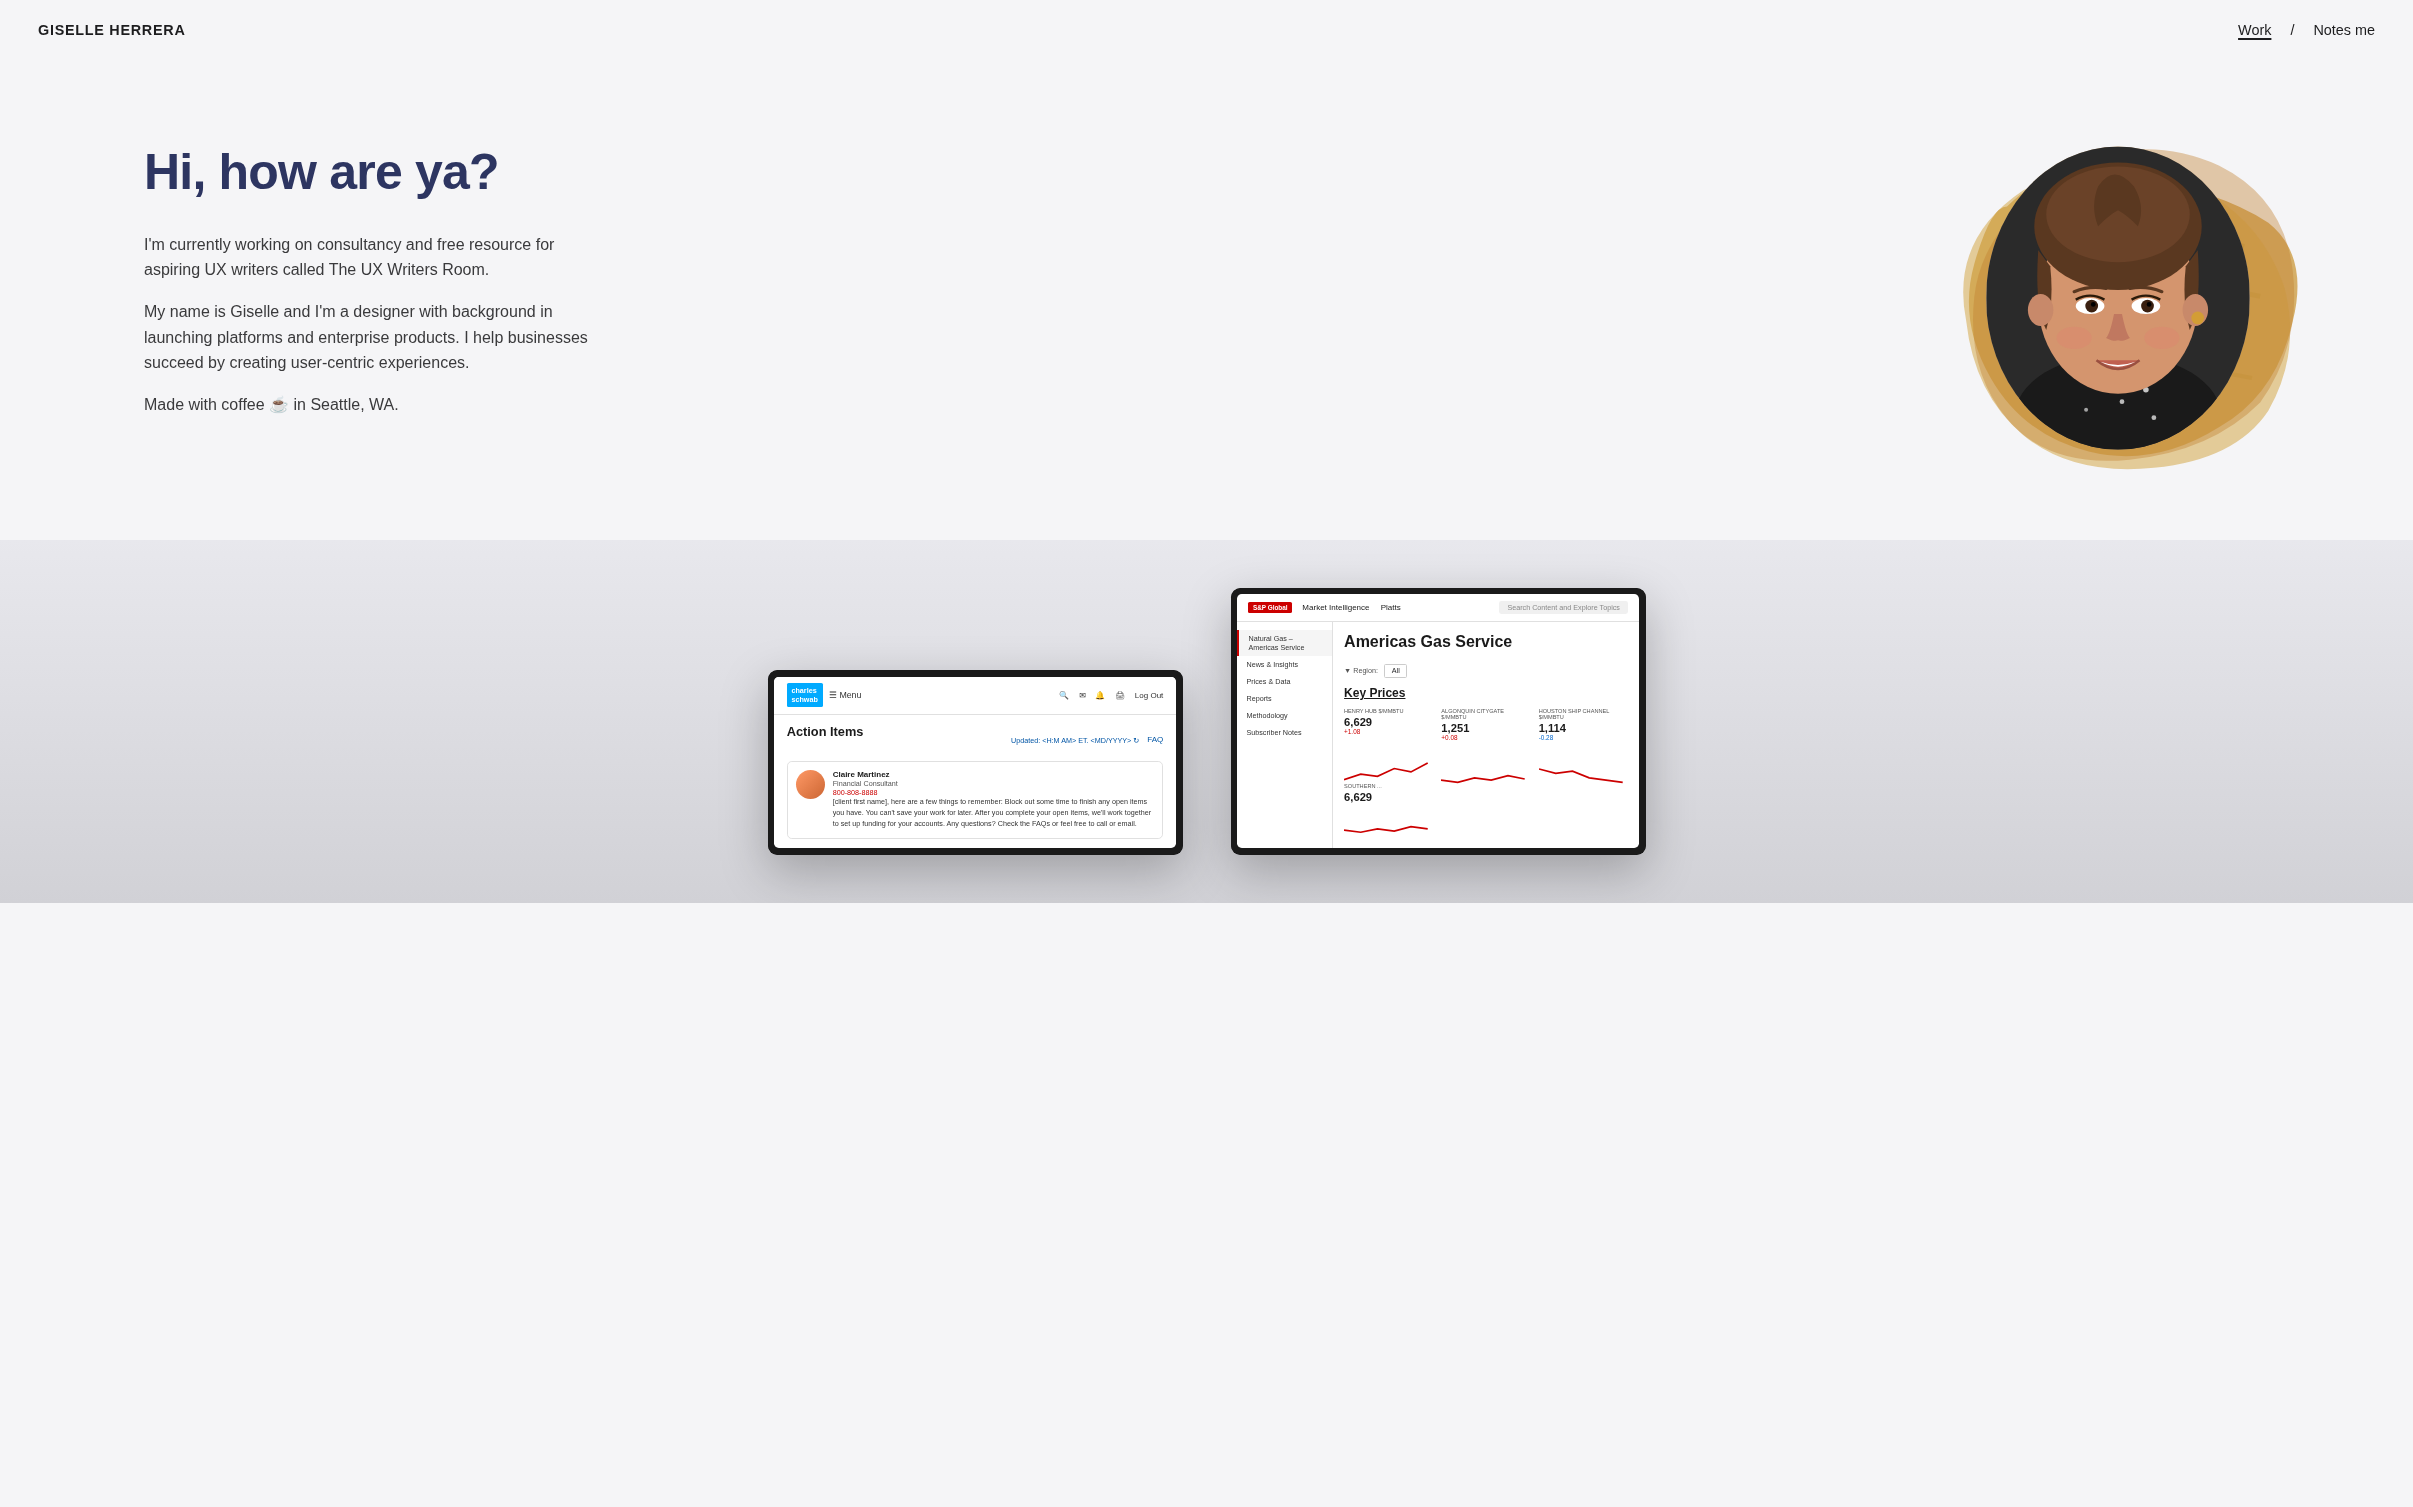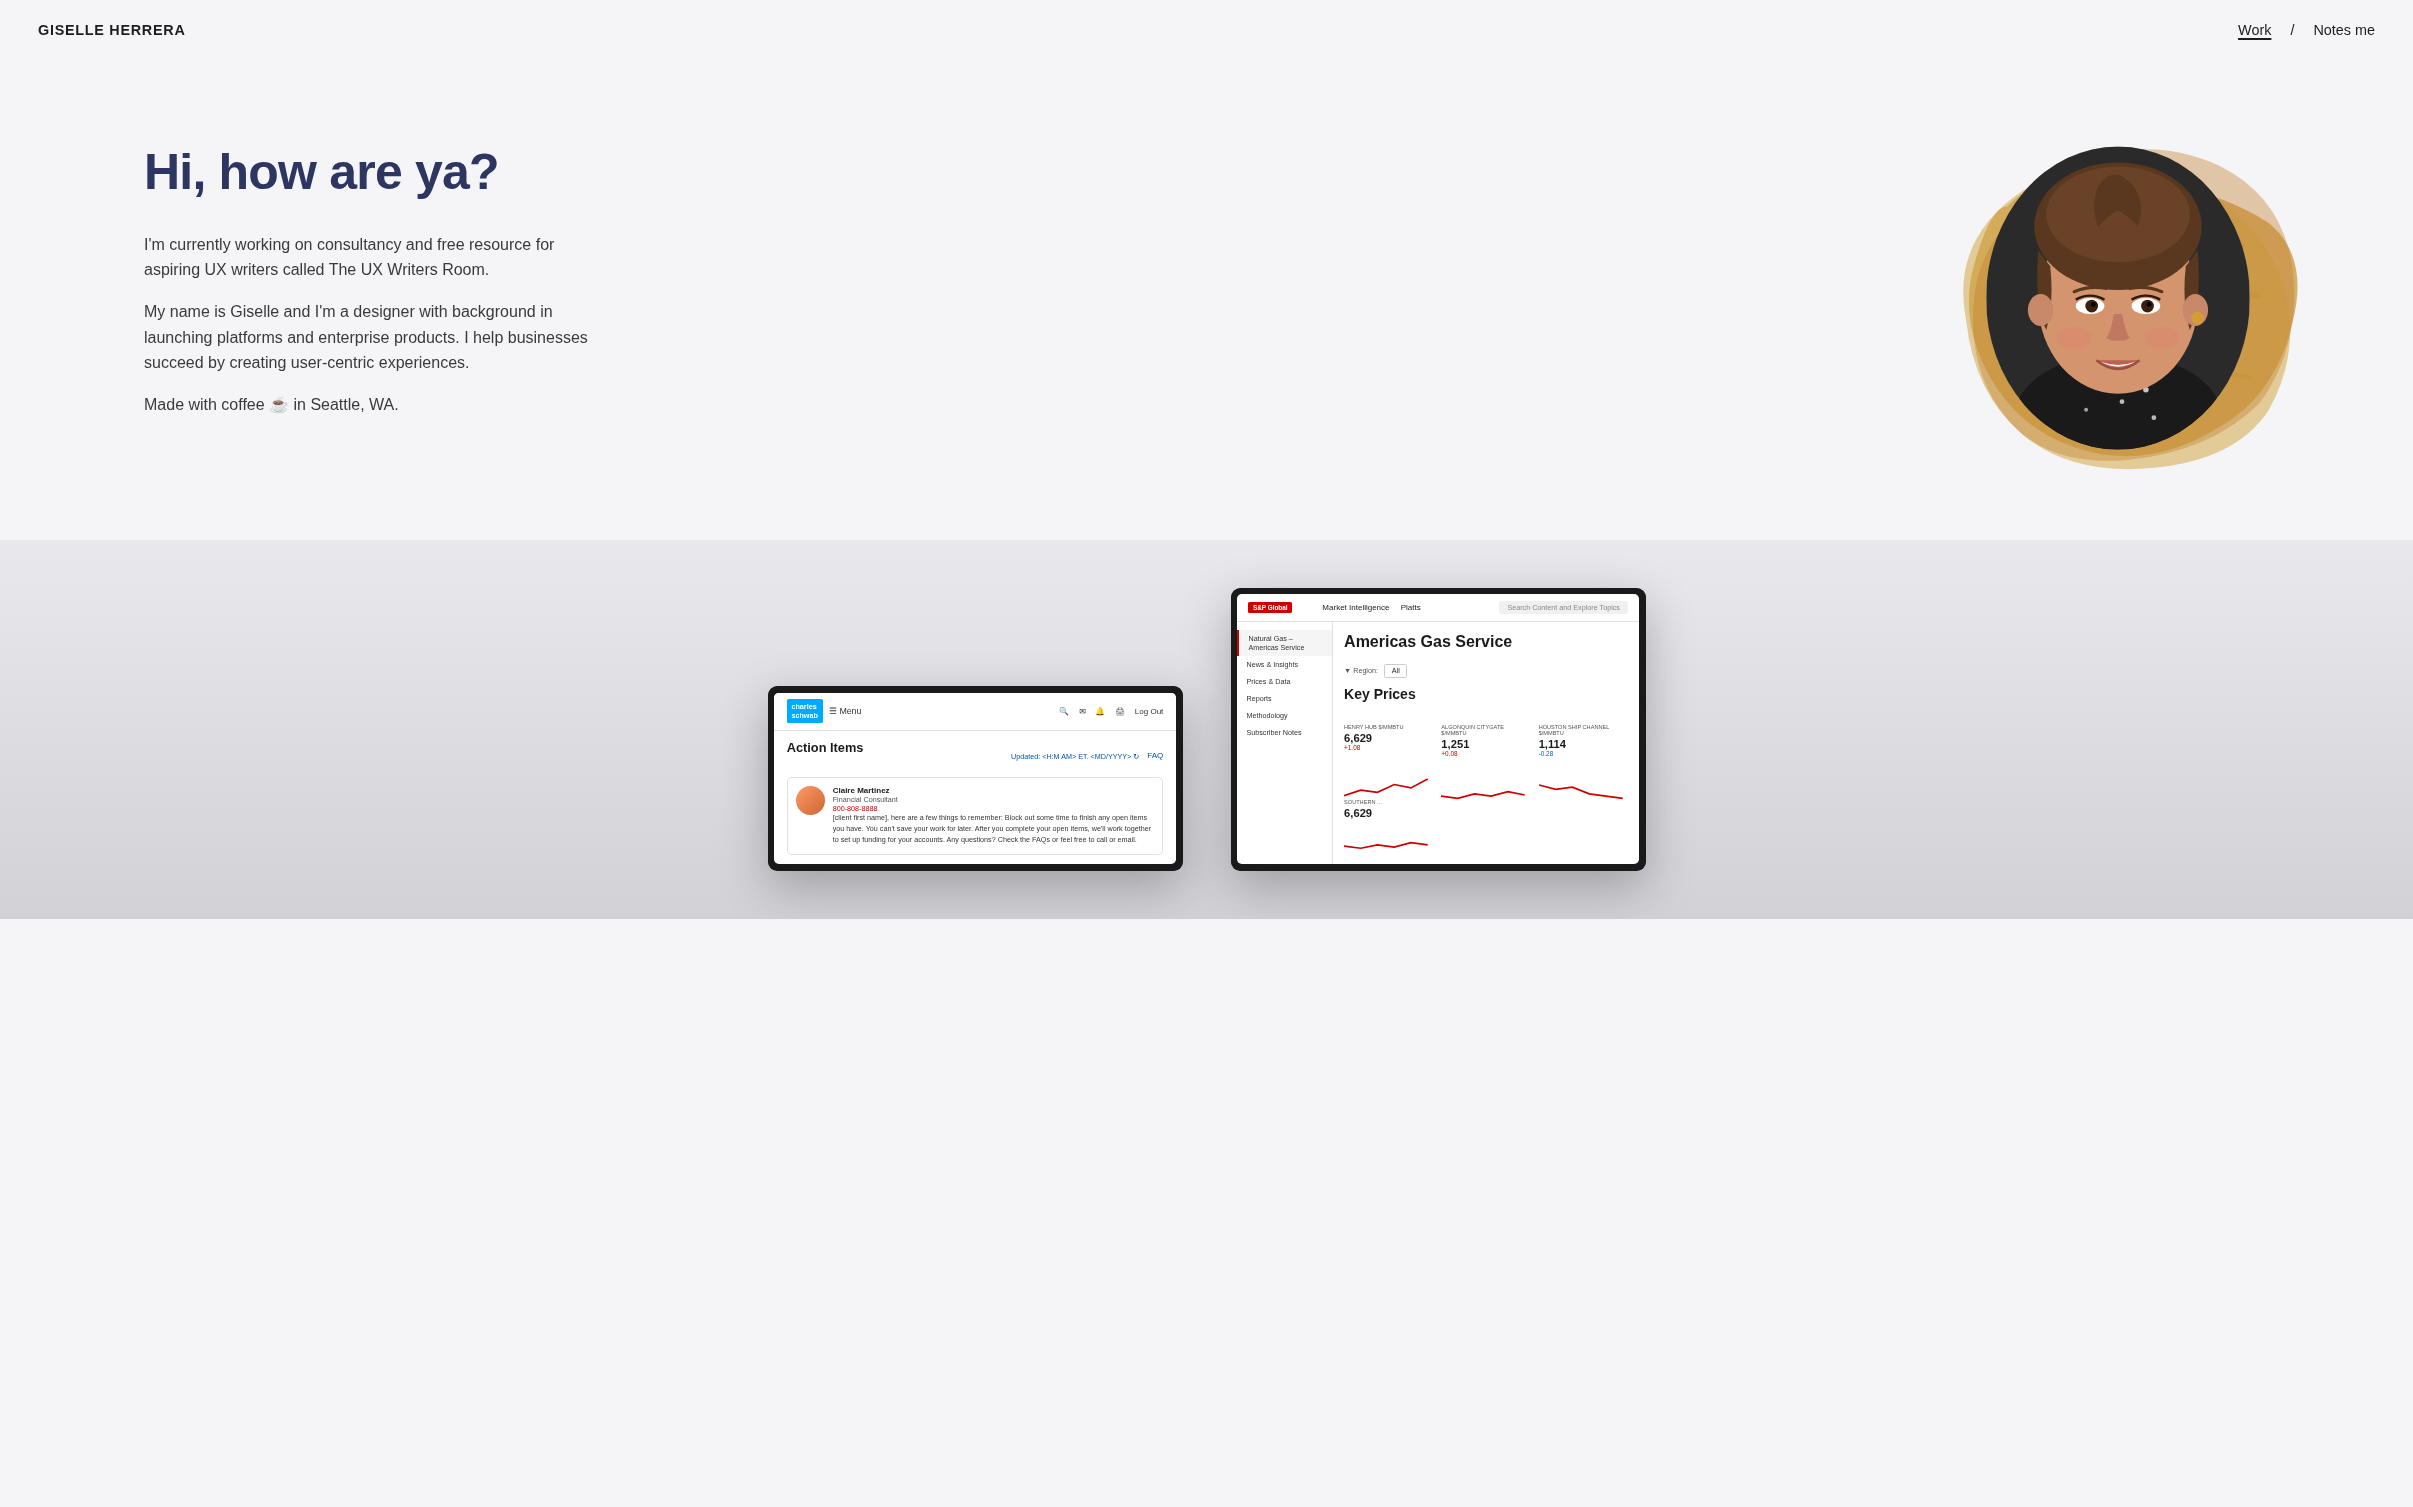--- a/index.html
+++ b/index.html
@@ -282,21 +282,21 @@
     
     .sp-screen {
       background: #fff;
     }
 
     .sp-header {
       display: flex;
       align-items: center;
       padding: 6.4px 11.2px;
       border-bottom: 0.8px solid #e0e0e0;
-      gap: 30px;
+      gap: 10px;
     }
 
     .sp-logo {
       background: #cc0000;
       color: white;
       font-size: 6.4px;
       font-weight: 700;
       padding: 2.4px 4.8px;
       border-radius: 1.6px;
     }
@@ -366,24 +366,25 @@
     }
 
     .sp-region-select {
       border: 0.8px solid #ccc;
       border-radius: 1.6px;
       padding: 1.6px 6.4px;
       font-size: 7.2px;
     }
 
     .sp-price-section-title {
-      font-size: 14px;
+      font-size: 12px;
       font-weight: 700;
       color: #1a1a1a;
-      margin-bottom: 22px;
+      margin-bottom: 8px;
+      text-decoration: underline;
     }
 
     .sp-price-grid {
       display: grid;
       grid-template-columns: repeat(3, 1fr);
       gap: 8px;
     }
 
     .sp-price-item {
       font-size: 6.4px;

